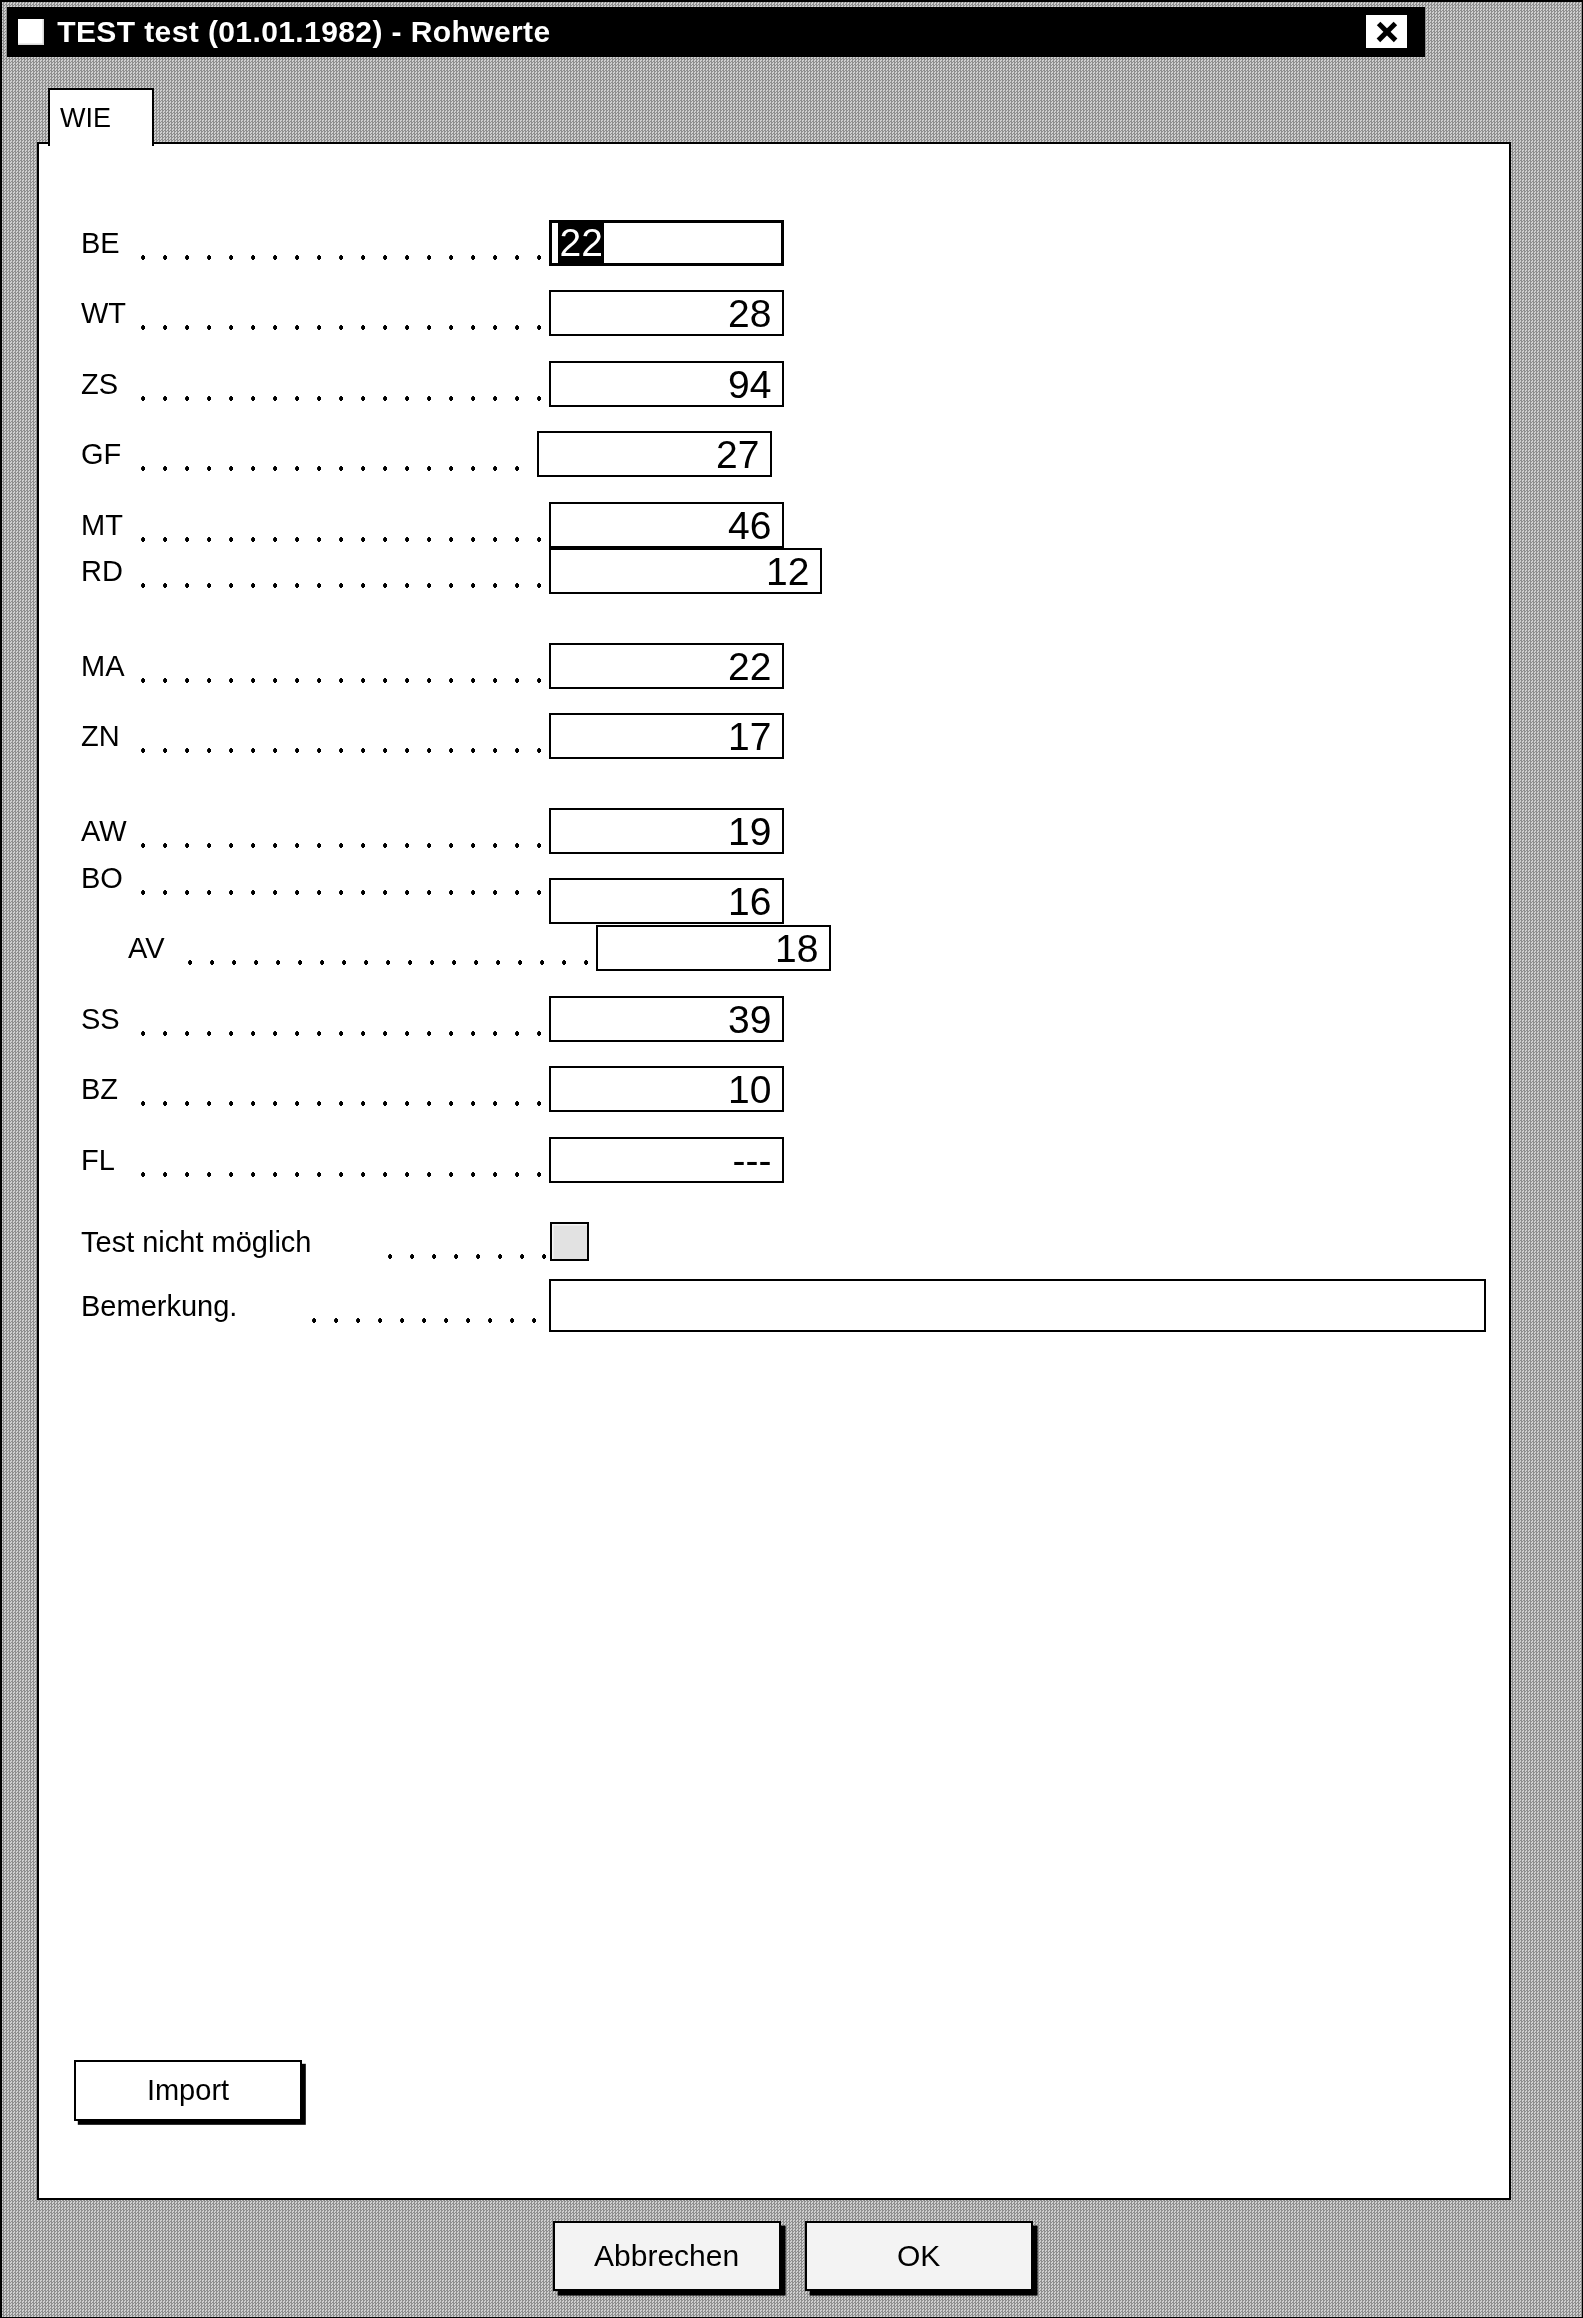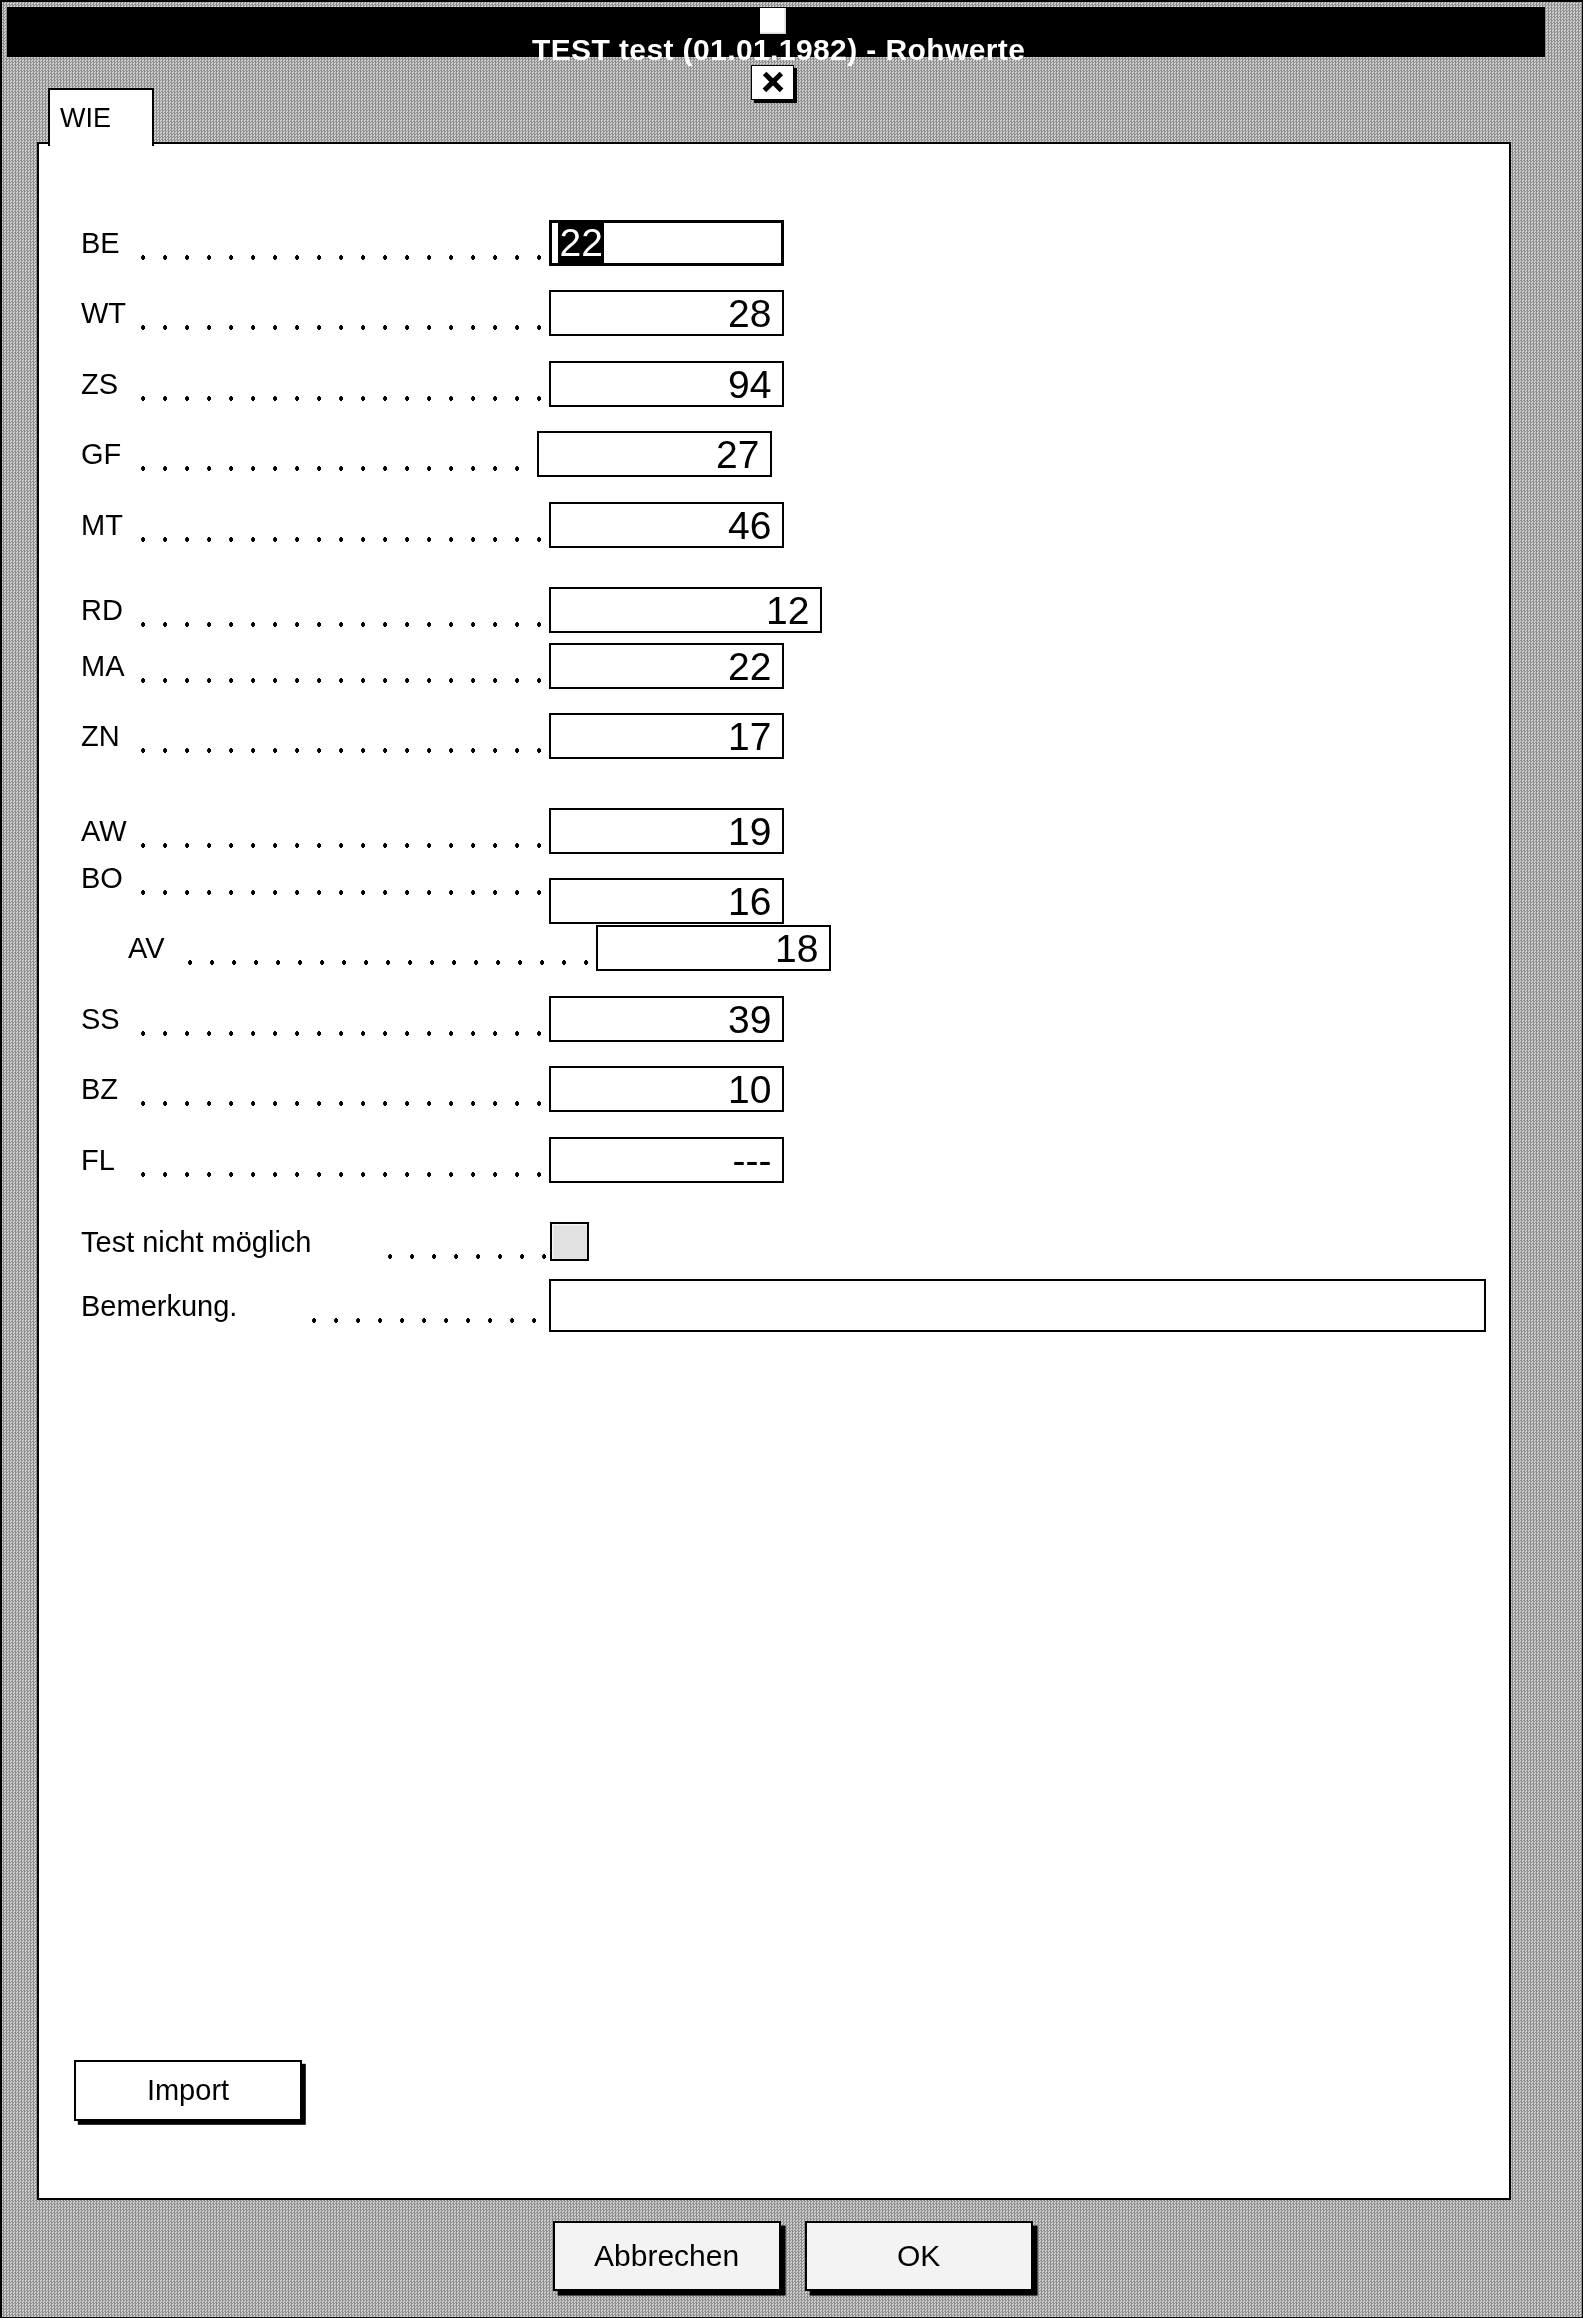--- a/index.html
+++ b/index.html
@@ -23,28 +23,27 @@
     box-sizing: border-box;
     background:
       repeating-conic-gradient(#8e8e8e 0% 25%, #cfcfcf 0% 50%) 0 0 / 3px 3px;
     border: 2.3px solid #000000;
   }
 
   
   #titlebar {
     position: absolute;
     left: 4.6px; top: 4.6px;
-    width: 1538px;
+    width: 1418px;
     height: 50px;
     background: #000000;
     display: flex;
     align-items: center;
     padding: 0 4.6px 0 10.6px;
     box-sizing: border-box;
-    flex-direction: column;
   }
   #titlebar .sysicon {
     width: 26px; height: 26px;
     background: #ffffff;
     border: 1.5px solid #000;
     box-shadow: inset -1.5px -1.5px 0 #d8d8d8;
     margin-right: 12px;
     flex: 0 0 auto;
   }
   #titlebar .title {
@@ -285,21 +284,21 @@
             <span>27</span>
           </div>
         </div>
         <div class="row" style="top: 346px;">
           <span class="lbl">MT</span>
           <span class="dotline" style="left: 102px; width: 408px;"></span>
           <div class="field" style="left: 510px; width: 235px; top: 12px;">
             <span>46</span>
           </div>
         </div>
-        <div class="row" style="top: 431px;">
+        <div class="row" style="top: 392px;">
           <span class="lbl">RD</span>
           <span class="dotline" style="left: 102px; width: 408px;"></span>
           <div class="field" style="left: 510px; width: 273px; top: 12px;">
             <span>12</span>
           </div>
         </div>
         <div class="row" style="top: 487px;">
           <span class="lbl">MA</span>
           <span class="dotline" style="left: 102px; width: 408px;"></span>
           <div class="field" style="left: 510px; width: 235px; top: 12px;">

